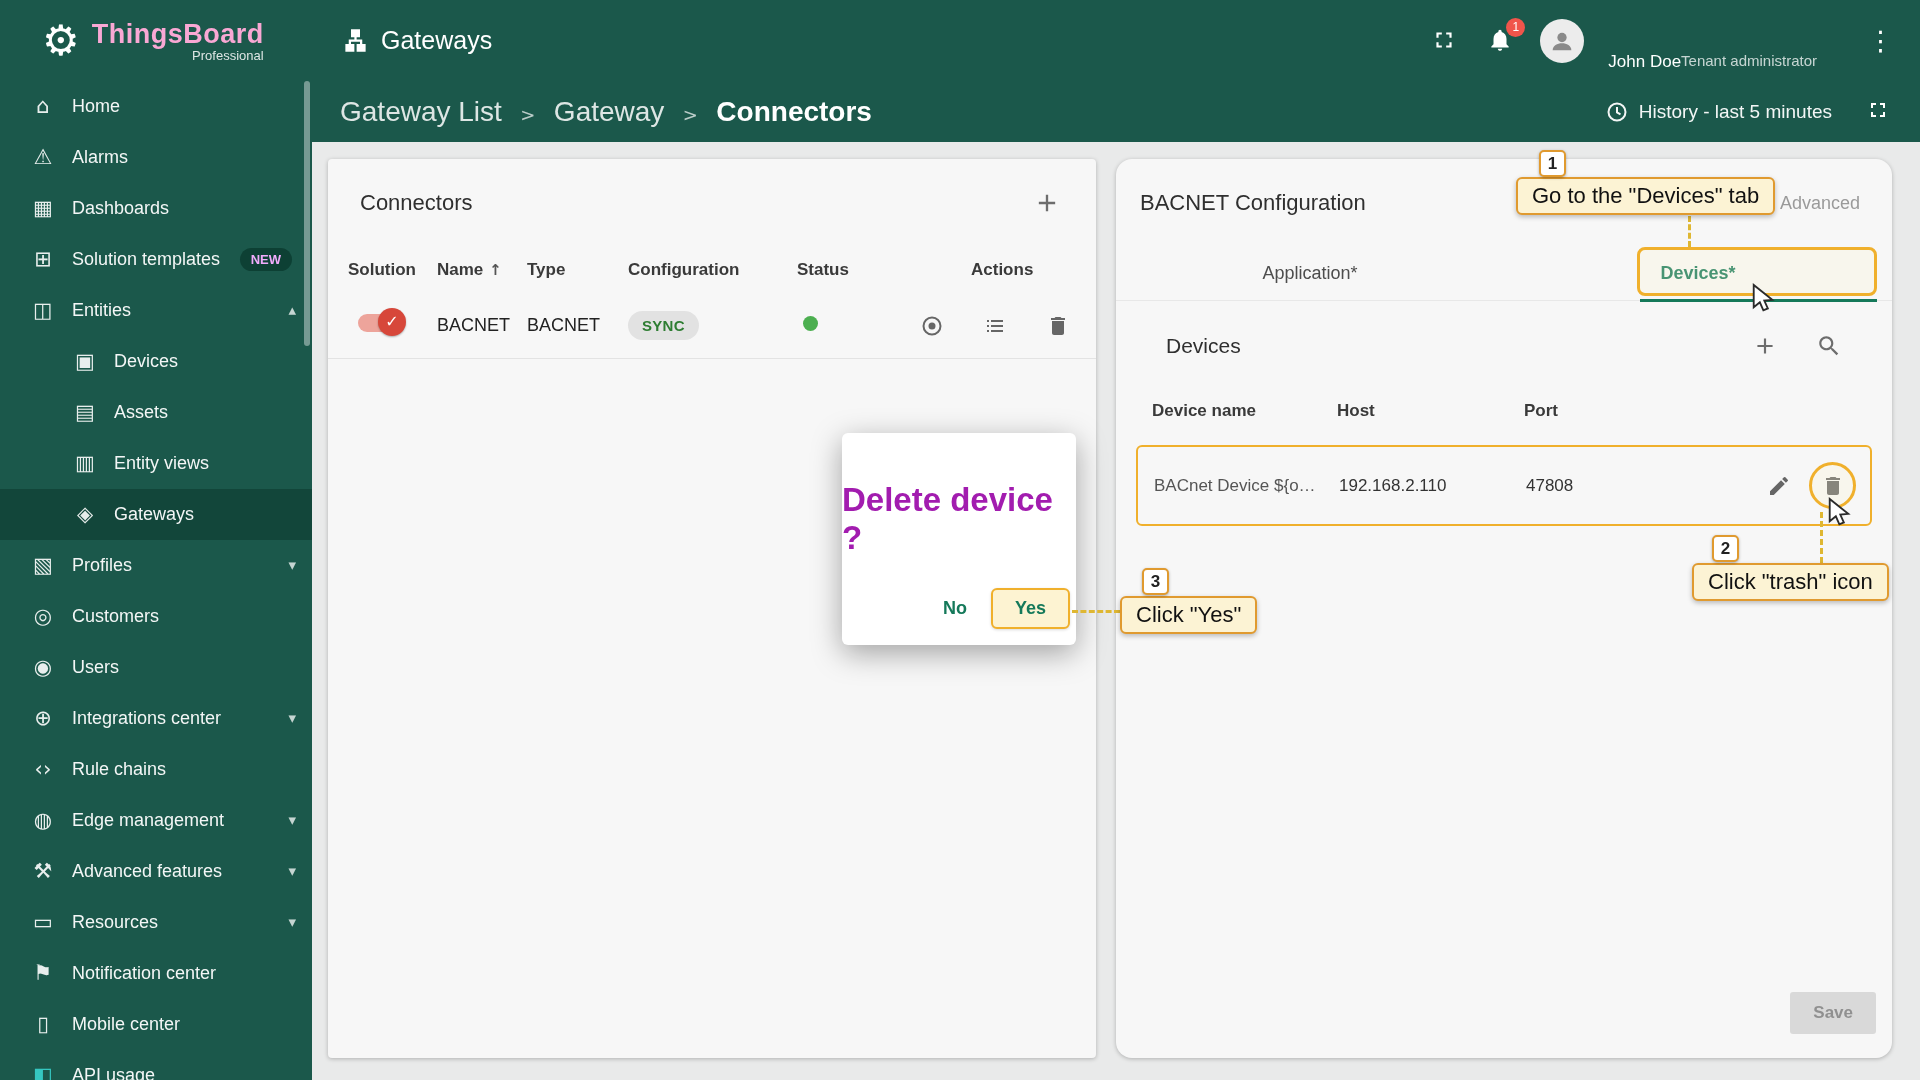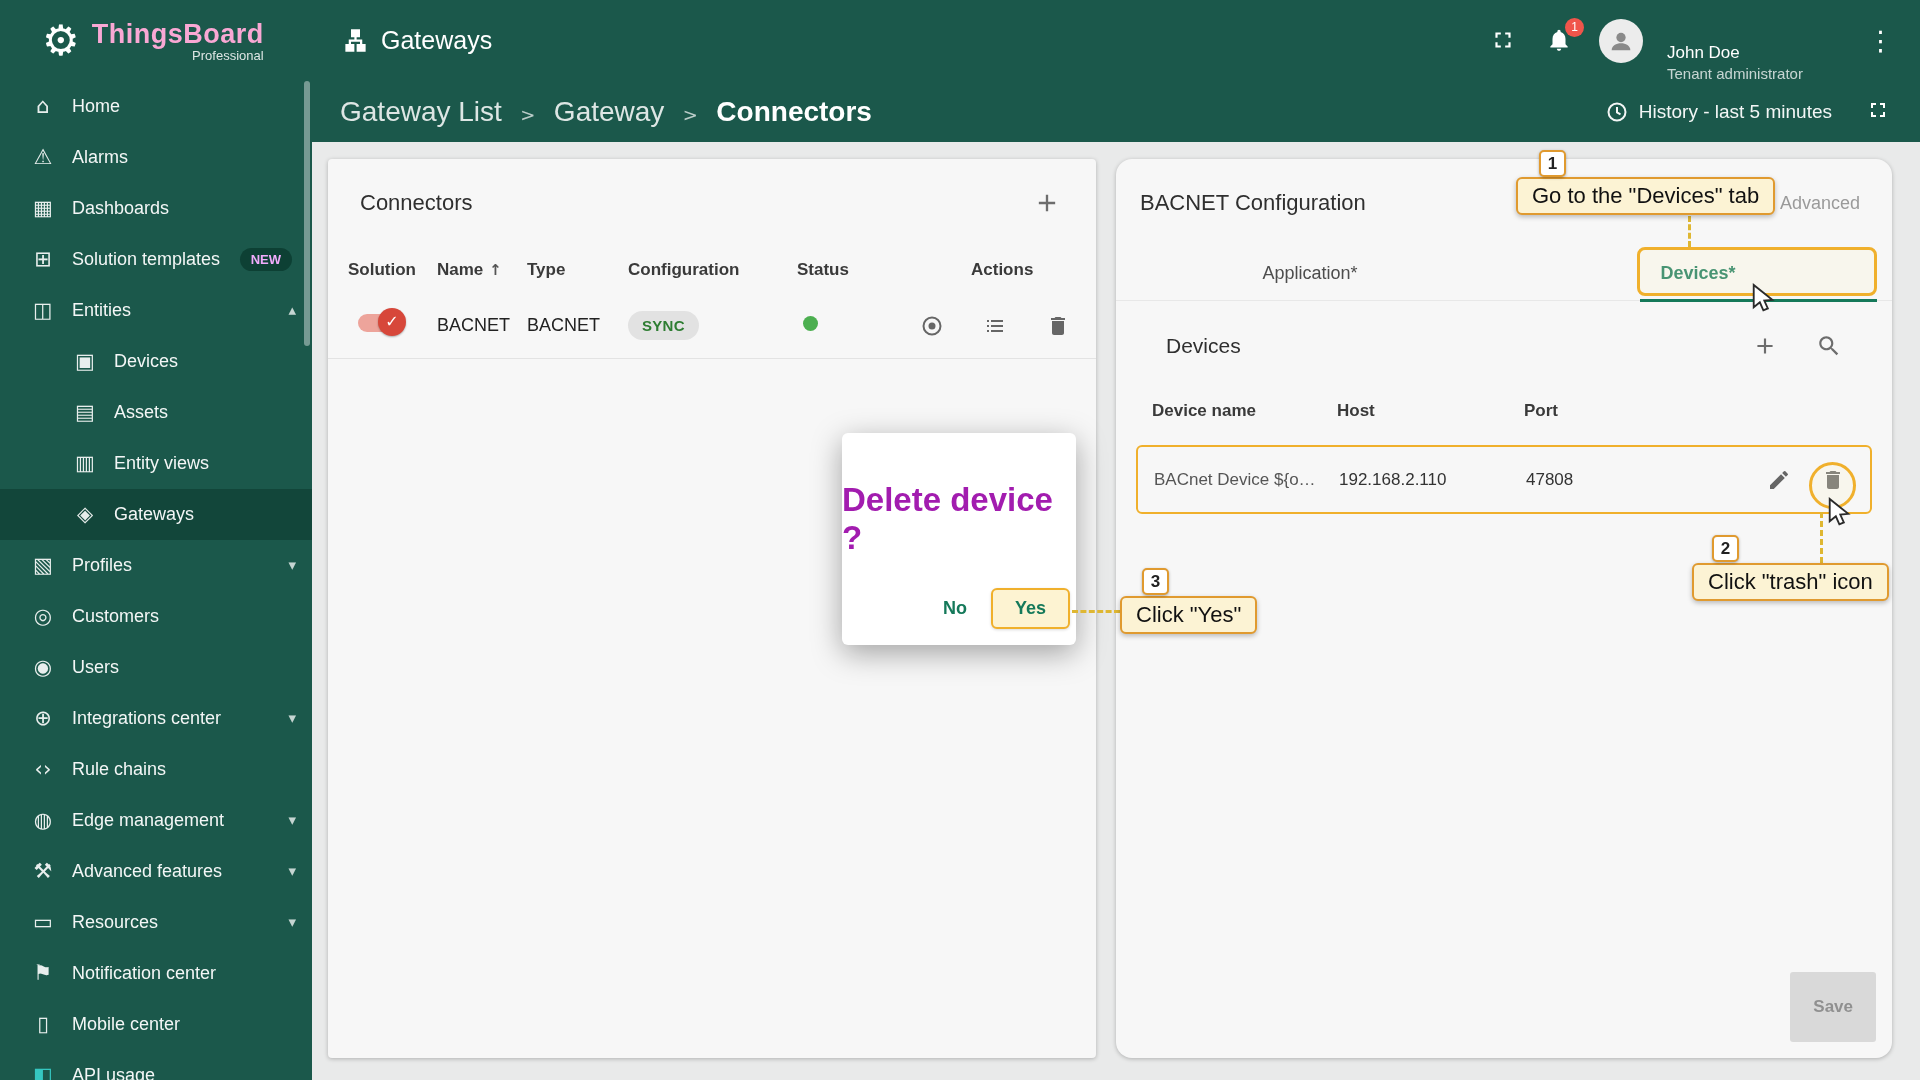--- a/index.html
+++ b/index.html
@@ -14,21 +14,21 @@
   .brand{display:flex;align-items:center;gap:12px;padding-left:42px;width:300px;cursor:pointer;}
   .brand-gear{font-size:42px;color:#fff;}
   .brand-text{display:flex;flex-direction:column;align-items:flex-end;}
   .brand-name{font-size:27px;font-weight:700;color:#f9a8d4;letter-spacing:.5px;}
   .brand-sub{font-size:13px;color:rgba(255,255,255,.85);margin-top:-2px;margin-left:39px;}
   .page-title{display:flex;align-items:center;gap:12px;margin-left:42px;color:#fff;font-size:25px;font-weight:500;}
   .header-right{margin-left:auto;display:flex;align-items:center;gap:24px;padding-right:26px;}
   .hbtn{width:32px;height:32px;color:#fff;position:relative;background:none;border:none;cursor:pointer;padding:2px;}
   .nbadge{position:absolute;top:-7px;right:-9px;min-width:19px;height:19px;border-radius:10px;background:var(--badge-red,#f0554b);color:#fff;font-size:12px;display:flex;align-items:center;justify-content:center;padding:0 4px;}
   .avatar{width:44px;height:44px;border-radius:50%;background:#ececec;display:flex;align-items:center;justify-content:center;color:#8a8a8a;cursor:pointer;}
-  .user-block{display:flex;flex-direction:column;line-height:1.3;min-width:150px;margin-top:44px;}
+  .user-block{display:flex;flex-direction:row;line-height:1.3;min-width:150px;margin-top:44px;}
   .user-name{color:#fff;font-size:17px;}
   .user-role{color:rgba(255,255,255,.75);font-size:15px;}
   .kebab{color:#fff;font-size:27px;margin-left:26px;background:none;border:none;cursor:pointer;}
 
   
   .sidebar{position:absolute;left:0;top:81px;width:312px;bottom:0;background:var(--header-green);z-index:9;overflow:hidden;}
   .nav-item{height:51px;display:flex;align-items:center;padding:0 16px 0 30px;color:rgba(255,255,255,.95);font-size:18px;cursor:pointer;white-space:nowrap;}
   .nav-item.child{padding-left:72px;}
   .nav-item.active{background:var(--active-green);}
   .nav-icon{width:26px;margin-right:16px;font-size:21px;color:rgba(255,255,255,.9);text-align:center;flex:none;}
@@ -72,25 +72,25 @@
   .tabs{position:relative;height:54px;display:flex;border-bottom:1px solid rgba(0,0,0,.06);}
   .tab{flex:1;display:flex;align-items:center;justify-content:center;font-size:18px;color:#4d4d4d;cursor:pointer;}
   .tab.active{color:var(--green-text);font-weight:600;}
   .inkbar{position:absolute;right:15px;bottom:-2px;width:237px;height:3px;background:var(--green-text);}
 
   .devices-head{display:flex;align-items:center;height:90px;padding:0 48px 0 50px;}
   .devices-title{font-size:21px;font-weight:500;color:#2f2f2f;}
   .dev-actions{margin-left:auto;display:flex;gap:34px;}
   .dev-thead,.dev-row{display:grid;grid-template-columns:185px 187px 120px 1fr;margin:0 20px;padding-left:16px;align-items:center;}
   .dev-thead{height:40px;font-size:17px;font-weight:600;color:#3a3a3a;}
-  .dev-row{margin-top:14px;height:69px;font-size:17px;color:#333;border:2px solid var(--accent);border-radius:6px;background:#f7f7f7;}
+  .dev-row{margin-top:14px;height:81px;font-size:17px;color:#333;border:2px solid var(--accent);border-radius:6px;background:#f7f7f7;}
   .dev-name{white-space:nowrap;overflow:hidden;text-overflow:ellipsis;padding-right:14px;color:#555;}
   .dev-icons{display:flex;gap:28px;justify-content:flex-end;padding-right:24px;}
   .dev-icons .icon-btn{width:26px;height:26px;color:#666;}
-  .save-btn{position:absolute;right:16px;bottom:16px;background:#d9d9d9;color:#909090;border:none;border-radius:3px;font-size:17px;font-weight:600;padding:25px 23px;}
+  .save-btn{position:absolute;right:16px;bottom:24px;background:#d9d9d9;color:#909090;border:none;border-radius:3px;font-size:17px;font-weight:600;padding:11px 23px;}
 
   
   .dialog{position:absolute;left:842px;top:433px;width:234px;height:212px;background:#fff;border-radius:6px;box-shadow:0 8px 30px rgba(0,0,0,.35);z-index:40;}
   .dialog-title{margin-top:48px;font-size:33px;font-weight:700;color:#a21caf;}
   .dialog-actions{position:absolute;right:6px;bottom:16px;display:flex;align-items:center;gap:8px;}
   .btn-text{background:none;border:none;color:var(--green-text);font-size:18px;font-weight:700;padding:10px 16px;cursor:pointer;}
   .btn-text.yes{background:#fdf3d2;border:2px solid var(--accent);border-radius:6px;padding:8px 22px;box-shadow:0 1px 3px rgba(0,0,0,.15);}
 
   
   .ann-badge{position:absolute;width:27px;height:27px;background:#fff;border:2px solid #e09a2f;border-radius:5px;display:flex;align-items:center;justify-content:center;font-size:17px;font-weight:700;color:#222;z-index:60;box-shadow:0 1px 3px rgba(0,0,0,.3);}

